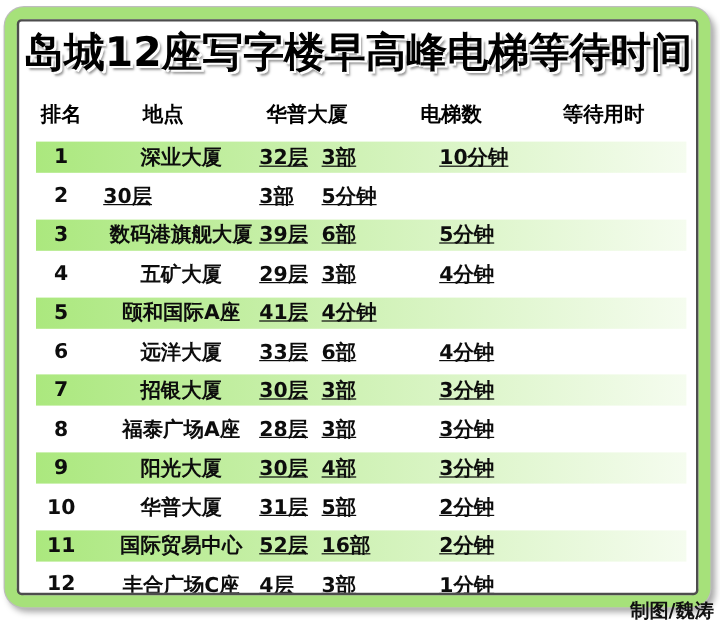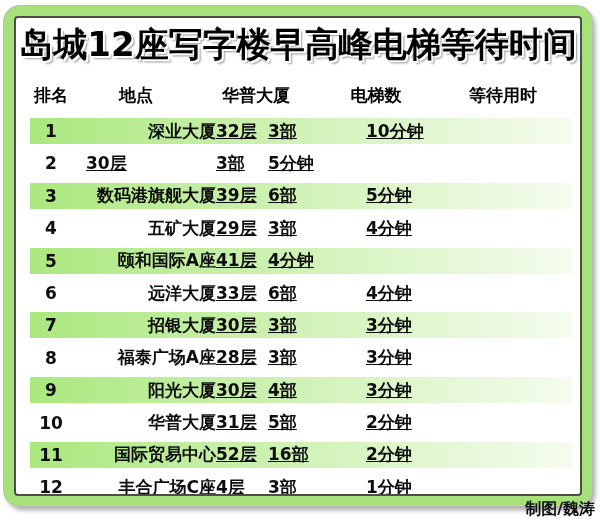--- a/index.html
+++ b/index.html
@@ -72,21 +72,21 @@
     color: #0d0d0d;
   }
   .row.band {
     background-image: linear-gradient(to right, var(--band-start, #abe87e), var(--band-end, #f5fcef));
     background-repeat: no-repeat;
     background-size: calc(100% - 22px) 26px;
     background-position: 14px center;
   }
   .cell { white-space: nowrap; }
   .cell.rank { text-align: center; }
-  .cell.name { text-align: right; }
+  .cell.name { text-align: center; }
   .cell.height, .cell.elevators, .cell.wait { text-align: left; text-decoration: underline; }
   .credit {
     position: absolute;
     right: 5px;
     bottom: 1px;
     font-size: 16px;
     font-weight: bold;
     color: #111111;
     white-space: nowrap;
   }

